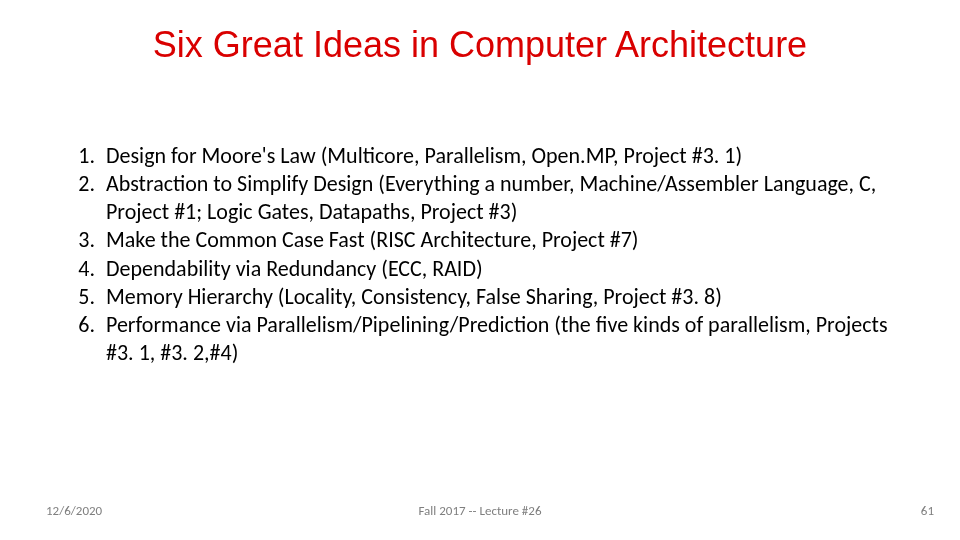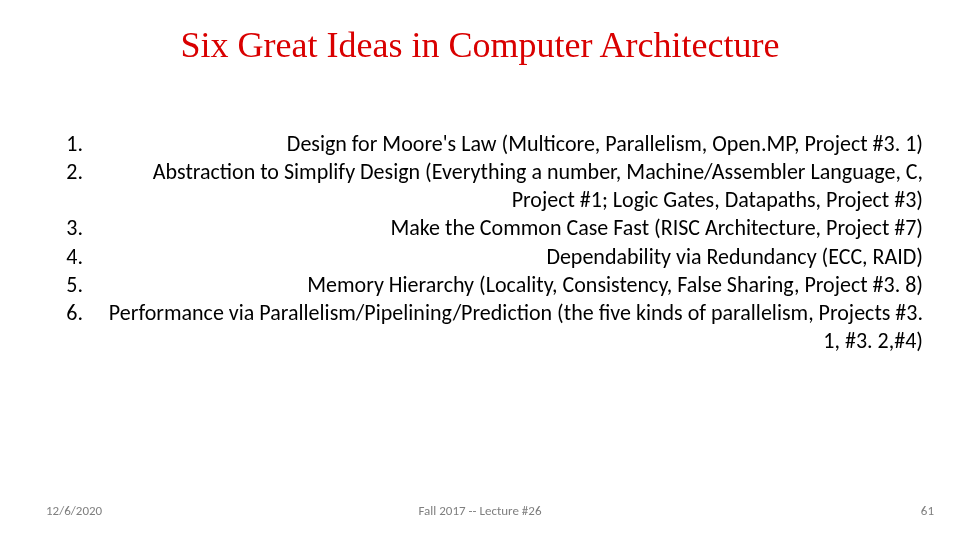--- a/index.html
+++ b/index.html
@@ -21,36 +21,35 @@
   }
   .title {
     position: absolute;
     top: 24px;
     left: 0;
     width: 960px;
     text-align: center;
     font-size: 36px;
     font-weight: 400;
     color: #d90000;
-    font-family: Liberation Serif, serif;
+    font-family: Liberation Sans, sans-serif;
   }
   .body {
     position: absolute;
     top: 130px;
     left: 38px;
     width: 885px;
     font-size: 22px;
     line-height: 1.28;
     color: #000000;
   }
   ol.ideas {
-    margin: 0;
+    margin: 12px;
     padding: 0 0 0 50px;
     list-style: decimal;
-    text-align: right;
   }
   ol.ideas li {
     padding-left: 6px;
     margin: 0;
   }
   .footer {
     position: absolute;
     bottom: 22px;
     left: 0;
     width: 960px;

